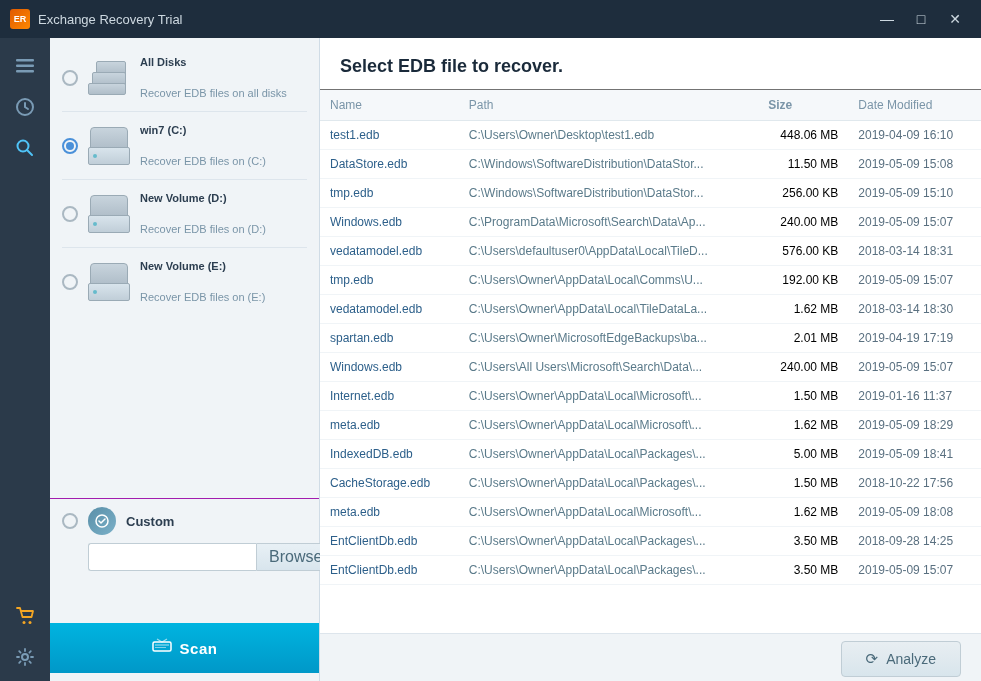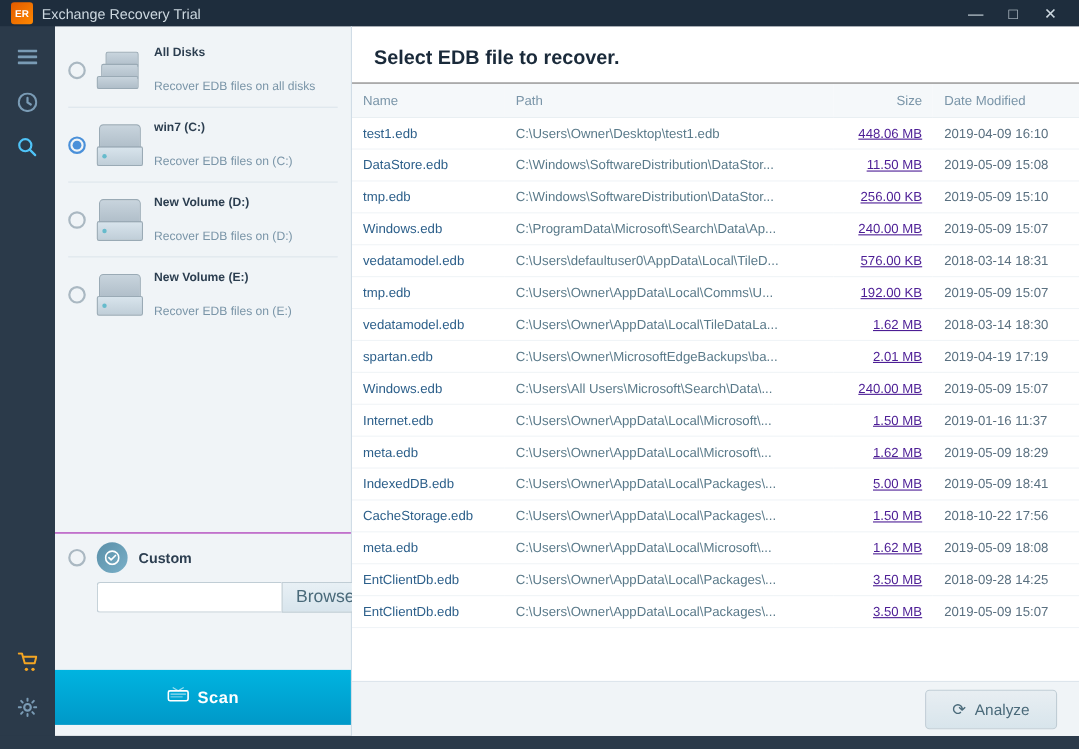--- a/index.html
+++ b/index.html
@@ -1,21 +1,21 @@
 <!DOCTYPE html>
 <html><head>
   <meta charset="utf-8">
   <style>
     * { box-sizing: border-box; margin: 0; padding: 0; }
     body { font-family: 'Segoe UI', Arial, sans-serif; background: #2b3a4a; width: 981px; height: 681px; overflow: hidden; }
 
     
     .title-bar {
       background: #1e2d3d;
-      height: 24px;
+      height: 38px;
       display: flex;
       align-items: center;
       padding: 0 10px;
       color: #cdd8e0;
       font-size: 13px;
       user-select: none;
     }
     .title-bar .app-icon {
       width: 20px; height: 20px; margin-right: 8px;
       background: linear-gradient(135deg, #e05a00, #ff8800);
@@ -230,32 +230,32 @@
     .file-table thead th {
       background: #f5f8fa;
       padding: 8px 10px;
       text-align: left;
       font-size: 12px;
       color: #7a95a8;
       font-weight: 500;
       border-bottom: 1px solid #e0e8ed;
       position: sticky; top: 0;
     }
-    .file-table thead th.right { text-align: right; }
+    .file-table thead th.right { text-align: left; font-weight: bold; }
     .file-table tbody tr {
       border-bottom: 1px solid #f0f4f7;
     }
     .file-table tbody td {
       padding: 7px 10px;
       font-size: 12px;
       color: #2c3e50;
     }
     .file-table tbody td.name { color: #2c5f8a; font-weight: 500; }
     .file-table tbody td.path { color: #5a7a8a; }
-    .file-table tbody td.size { text-align: right; color: #4c1d95; text-decoration: underline; }
+    .file-table tbody td.size { text-align: right; color: #000000; }
     .file-table tbody td.date { color: #5a7080; }
 
     
     .analyze-btn-wrap {
       height: 50px;
       display: flex; align-items: center; justify-content: flex-end;
       padding-right: 20px;
       background: #f0f4f7;
       border-top: 1px solid #dde5ec;
     }

